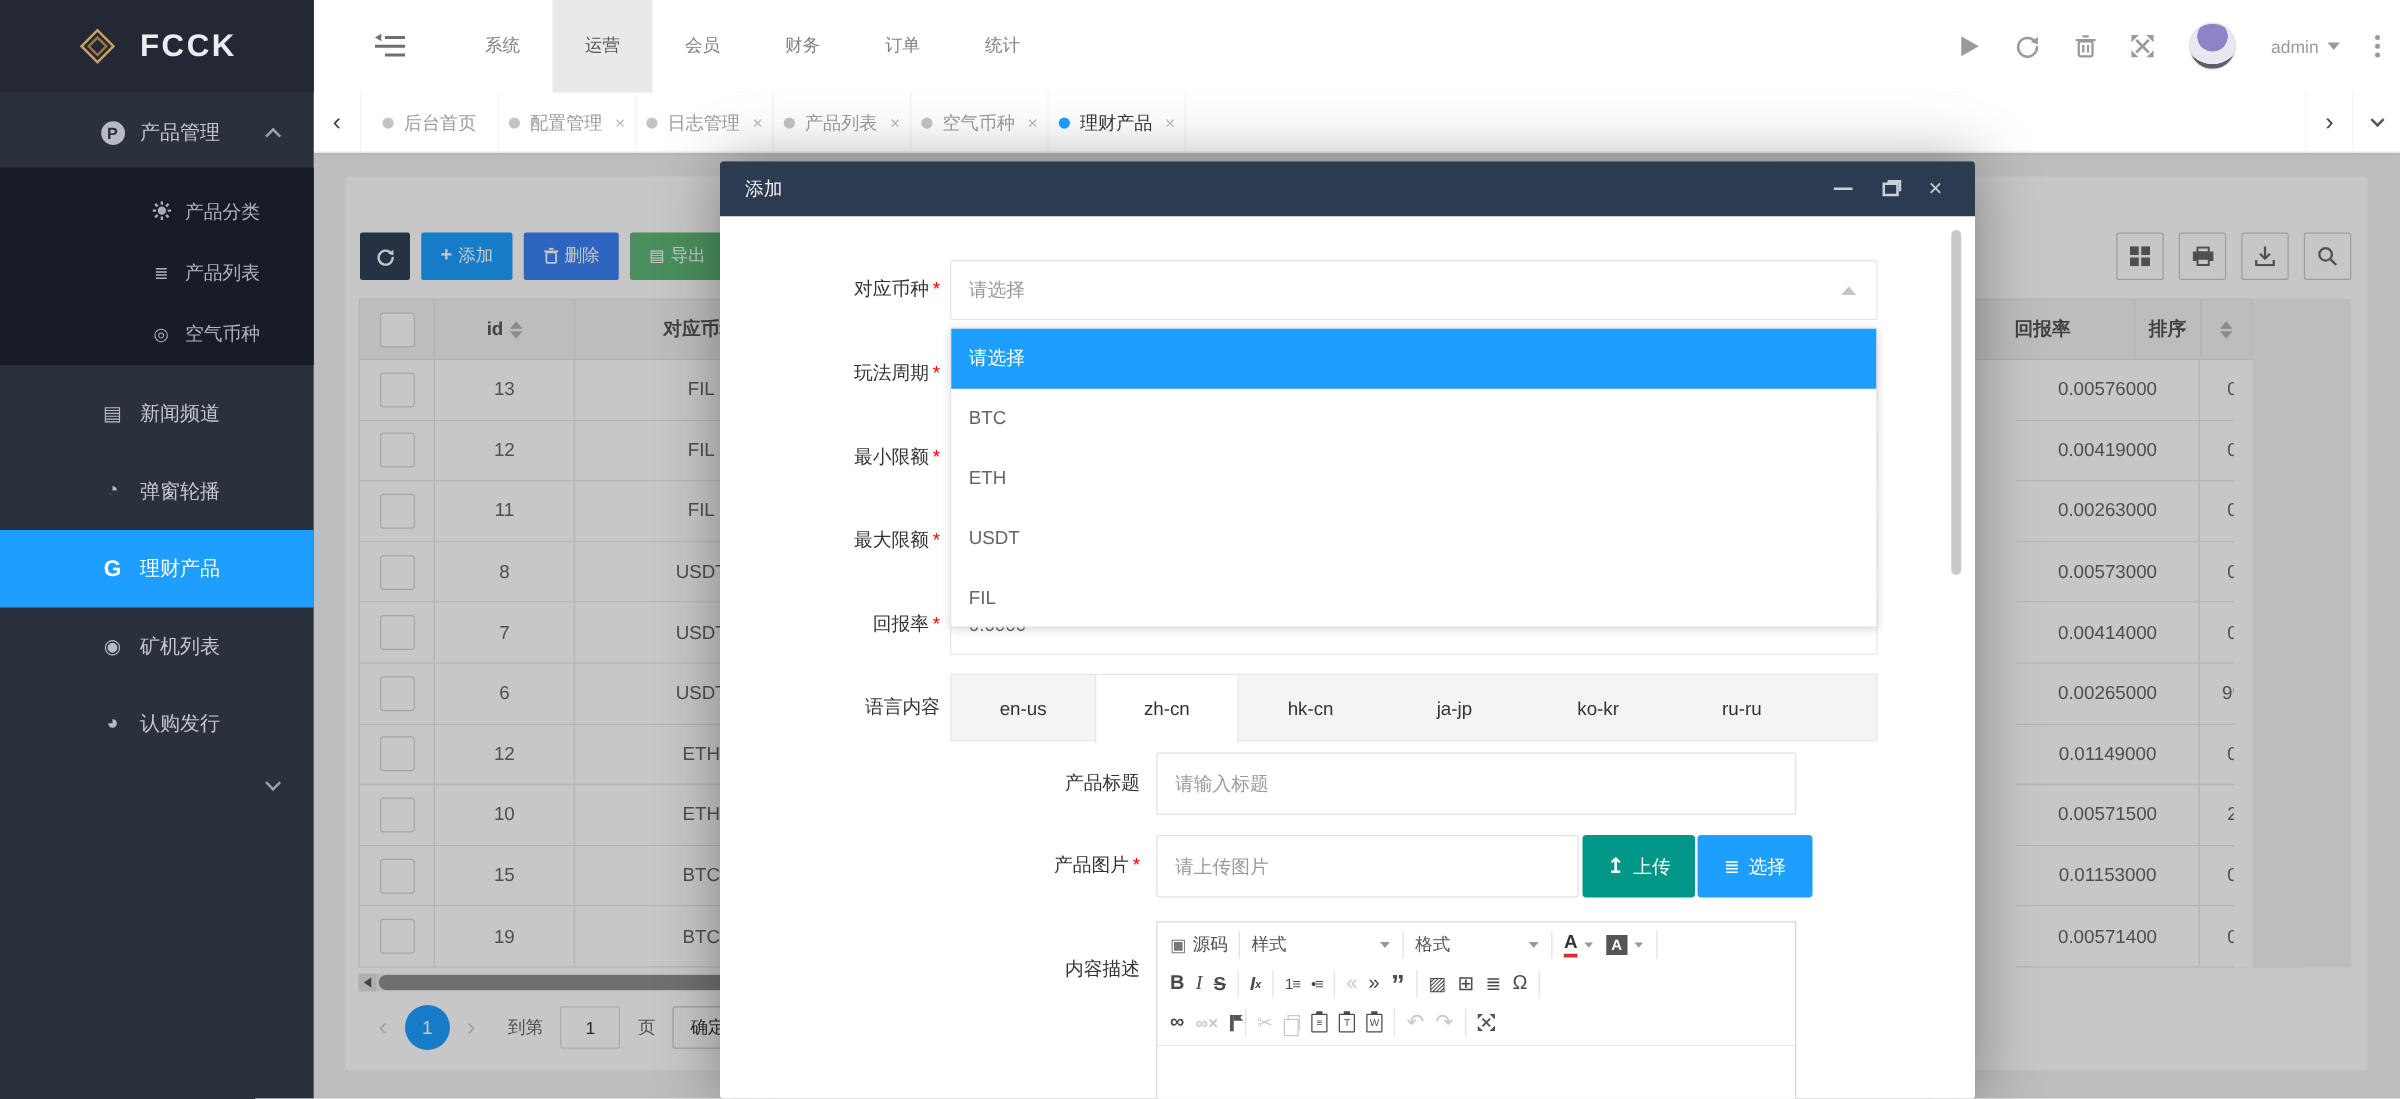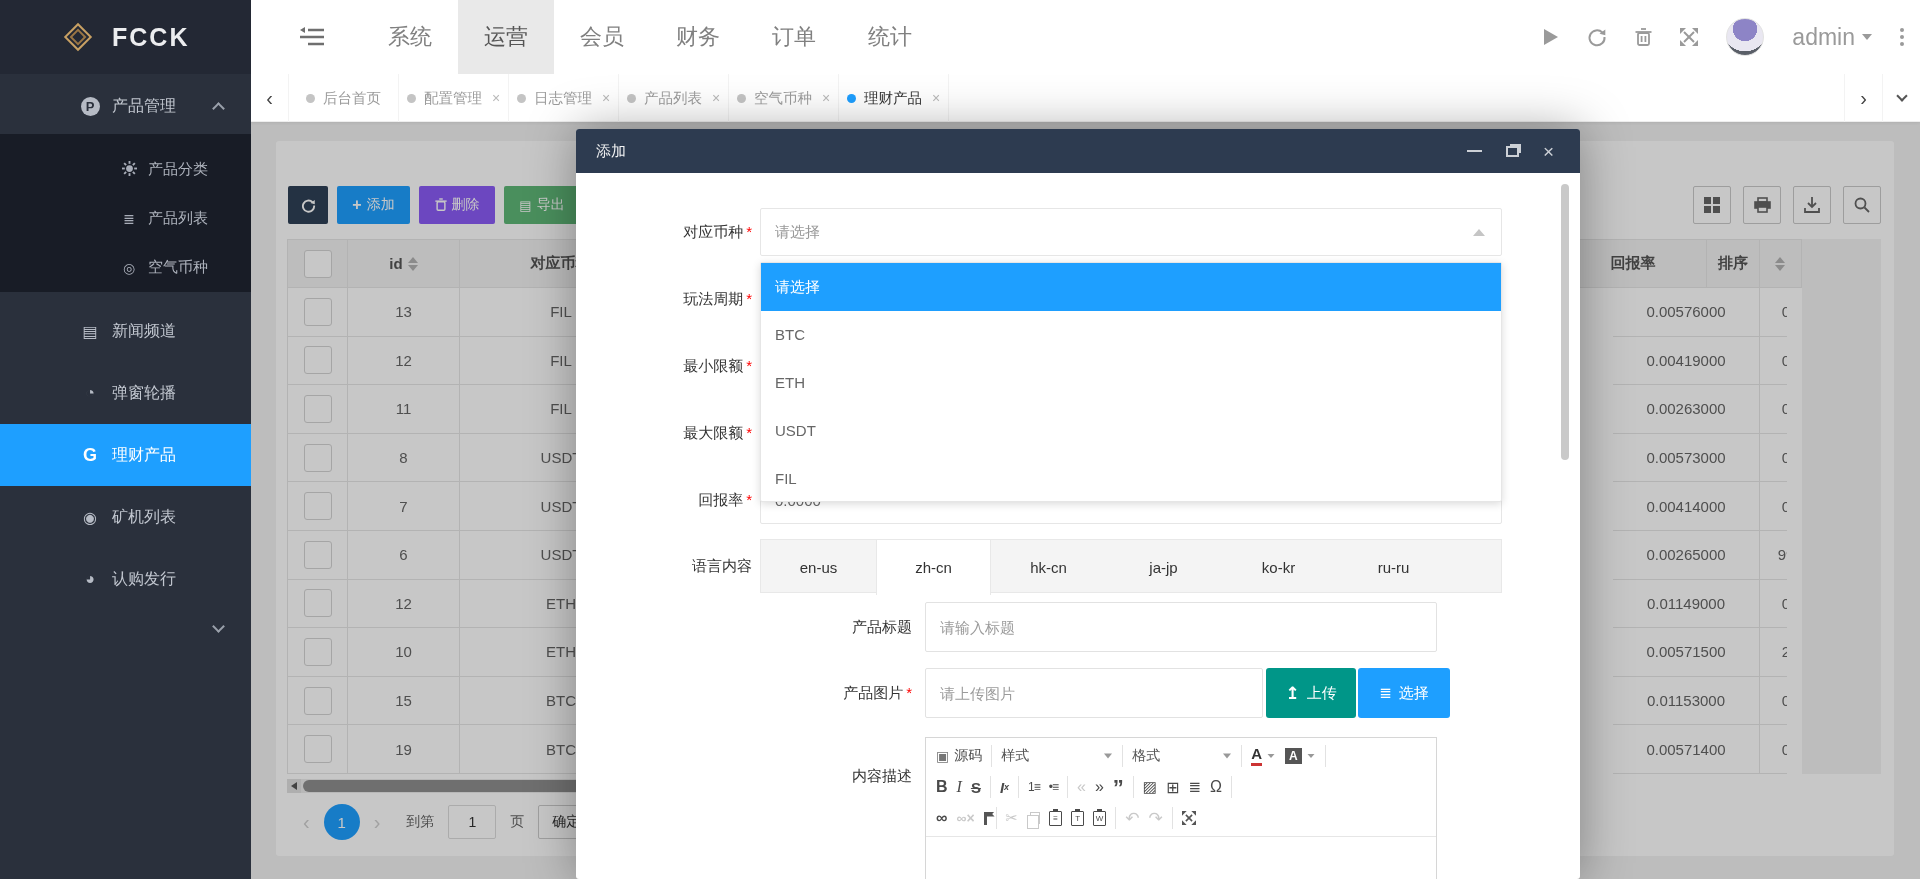--- a/index.html
+++ b/index.html
@@ -22,27 +22,27 @@
   .active-side .ic { color:#fff !important; }
   .badge-circle { display:inline-block; width:19px; height:19px; border-radius:50%; background:#b6bbc5; color:#2a303c; font-size:13px; font-weight:bold; text-align:center; line-height:19px; }
   .chev { width:9px; height:9px; border-right:2px solid #9aa0ab; border-bottom:2px solid #9aa0ab; position:absolute; right:28px; }
   .chev.up { transform:rotate(-135deg); top:26px; }
   .chev.down { transform:rotate(45deg); }
 
   
   .topbar { position:absolute; left:251px; top:0; width:1669px; height:74px; background:#fff; z-index:55; }
   .collapse-btn { position:absolute; left:49px; top:27px; cursor:pointer; }
   .topmenu { position:absolute; left:111px; top:0; height:74px; display:flex; }
-  .topmenu-item { height:74px; padding:0 26px; display:flex; align-items:center; font-size:22px; color:#808080; cursor:pointer; }
+  .topmenu-item { height:74px; padding:0 26px; display:flex; align-items:center; font-size:14px; color:#808080; cursor:pointer; }
   .topmenu-item.active { background:#e9e9e9; color:#555; }
   .top-right { position:absolute; right:16px; top:0; height:74px; display:flex; align-items:center; gap:28px; }
   .tr-ic { cursor:pointer; display:flex; align-items:center; }
   .avatar { width:38px; height:38px; border-radius:50%; background:
      radial-gradient(circle at 50% 28%, #8d84c6 0 38%, #e9e7f1 39% 70%, #5a5f68 71% 100%); border:1px solid #e2e2e2; }
-  .admin-name { font-size:23px; color:#9a9a9a; display:flex; align-items:center; gap:7px; cursor:pointer; }
+  .admin-name { font-size:14px; color:#9a9a9a; display:flex; align-items:center; gap:7px; cursor:pointer; }
   .caret-down { width:0; height:0; border-left:5px solid transparent; border-right:5px solid transparent; border-top:6px solid #9a9a9a; }
   .dots { display:flex; flex-direction:column; gap:3px; cursor:pointer; }
   .dots i { width:4px; height:4px; border-radius:50%; background:#9a9a9a; }
 
   
   .tabsbar { position:absolute; left:251px; top:74px; width:1669px; height:48px; background:#fff; z-index:50;
     border-bottom:1px solid #eee; box-shadow:0 1px 3px rgba(0,0,0,0.07); display:flex; }
   .tab-nav-btn { width:38px; height:48px; display:flex; align-items:center; justify-content:center; font-size:20px; color:#444; cursor:pointer; border-right:1px solid #f3f3f3; }
   .tab { width:110px; height:48px; display:flex; align-items:center; justify-content:center; gap:8px; border-right:1px solid #f3f3f3; cursor:pointer; }
   .tab .dot { width:9px; height:9px; border-radius:50%; background:#c4c4c4; }
@@ -56,21 +56,21 @@
 
   
   .card { position:absolute; left:276px; top:141px; width:1618px; height:715px; background:#fff; border-radius:3px; z-index:1; }
   .dim { position:absolute; left:251px; top:122px; width:1669px; height:757px; background:rgba(0,0,0,0.22); z-index:40; }
   .btn { position:absolute; top:186px; height:38px; border-radius:2px; color:#fff; font-size:14px;
      display:flex; align-items:center; justify-content:center; gap:5px; cursor:pointer; z-index:2; }
   .tool-icbtn { position:absolute; top:186px; width:38px; height:38px; background:#fff; border:1px solid #c9c9c9; border-radius:2px;
      display:flex; align-items:center; justify-content:center; cursor:pointer; z-index:2; }
 
   
-  .th-row { position:absolute; display:flex; background:#f2f2f2; border:1px solid #e6e6e6; z-index:2; }
+  .th-row { position:absolute; display:flex; background:#f2f2f2; border:1px solid #e6e6e6; z-index:2;justify-content:flex-end; }
   .th { height:47px; display:flex; align-items:center; justify-content:center; font-size:15px; font-weight:bold; color:#555; border-right:1px solid #e6e6e6; gap:5px; }
   .tbody { position:absolute; z-index:2; }
   .trow { display:flex; height:48.6px; background:#fff; border-bottom:1px solid #e6e6e6; }
   .td { display:flex; align-items:center; justify-content:center; font-size:15px; color:#666; border-right:1px solid #e6e6e6; }
   .cbx { width:28px; height:28px; border:1px solid #d4d4d4; border-radius:3px; background:#fff; cursor:pointer; }
   .sortpair { display:flex; flex-direction:column; gap:2px; }
   .sortpair i { width:0; height:0; border-left:5px solid transparent; border-right:5px solid transparent; }
   .sortpair .u { border-bottom:6px solid #b2b2b2; }
   .sortpair .d { border-top:6px solid #b2b2b2; }
 
@@ -328,21 +328,21 @@
   <div class="btn" style="left:288px;width:40px;background:#2f4056;">
     <svg width="15" height="15" viewBox="0 0 24 24">
         <path d="M18.4 6.6A9 9 0 1 0 21 12" fill="none" stroke="#fff" stroke-width="3"></path>
         <polygon points="22,3 22,10 15,8" fill="#fff"></polygon>
       </svg>
   </div>
   <div class="btn" style="left:337px;width:73px;background:#1e9fff;">
     <span style="font-size:16px;font-weight:bold;">+</span>
     <span>添加</span>
   </div>
-  <div class="btn" style="left:419px;width:76px;background:#8b5cf6;">
+  <div class="btn" style="left:419px;width:76px;background:#3b82f6;">
     <svg width="12" height="14" viewBox="0 0 17 19">
         <g stroke="#fff" stroke-width="2" fill="none">
           <rect x="3" y="5" width="11" height="12" rx="1.5"></rect>
           <line x1="0.5" y1="4" x2="16.5" y2="4"></line>
           <line x1="6" y1="1" x2="11" y2="1"></line>
         </g>
       </svg>
     <span>删除</span>
   </div>
   <div class="btn" style="left:504px;width:76px;background:#5fb878;">

